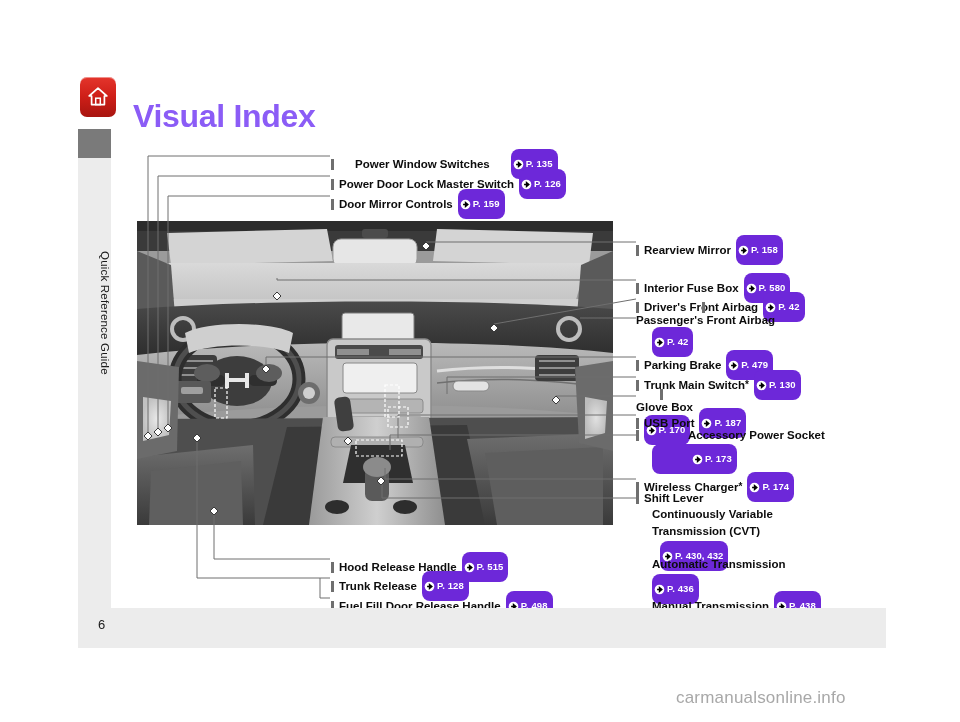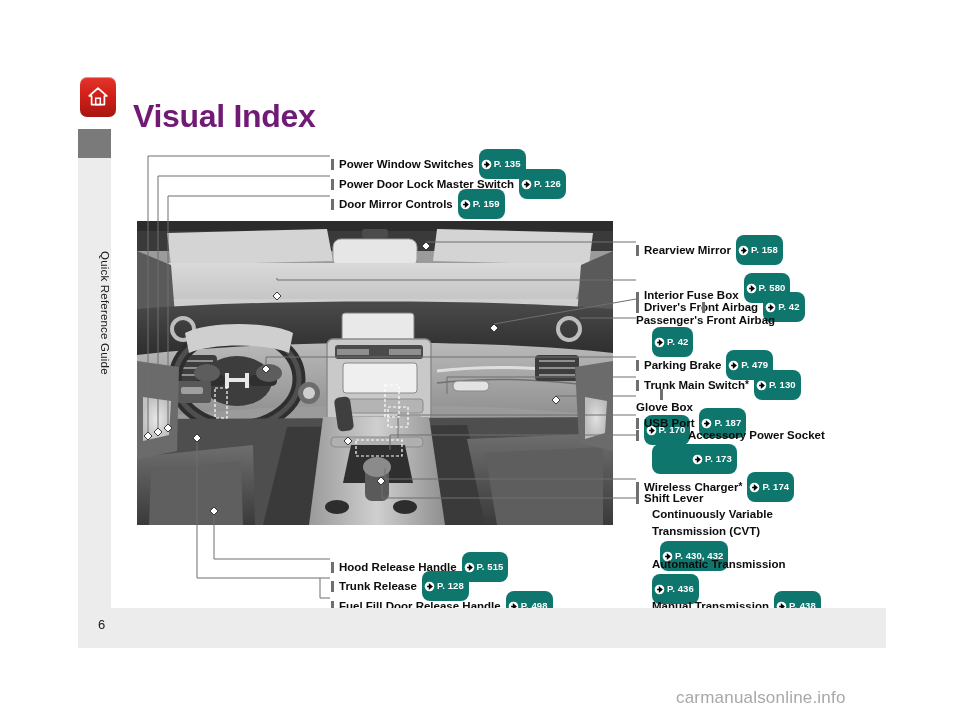--- a/index.html
+++ b/index.html
@@ -72,21 +72,21 @@
   }
   #home-btn svg { display:block; }
 
   
   #page-title {
     position: absolute;
     left: 133px;
     top: 98px;
     font-size: 32px;
     font-weight: bold;
-    color: #701a75;
+    color: #8b5cf6;
     letter-spacing: -0.3px;
     font-family: "Liberation Sans", sans-serif;
   }
 
   
   #car-photo {
     position: absolute;
     left: 137px;
     top: 221px;
     width: 476px;
@@ -137,21 +137,21 @@
   .star {
     font-size: 10px;
     vertical-align: super;
     line-height: 1;
   }
 
   
   .pref {
     display: inline-flex;
     align-items: center;
-    background: #0f766e;
+    background: #6d28d9;
     color: #ffffff;
     border-radius: 8px;
     height: 30px;
     padding: 0 5px 0 2px;
     margin-left: 5px;
     font-size: 9.5px;
     font-weight: bold;
     letter-spacing: 0.1px;
     flex: 0 0 auto;
   }
@@ -390,21 +390,21 @@
     </g>
 
     <g fill="none" stroke="#ffffff" stroke-width="1.2" stroke-dasharray="3 2">
       <rect x="215" y="388" width="12" height="30"></rect>
       <rect x="385" y="385" width="14" height="32"></rect>
       <rect x="388" y="407" width="20" height="20"></rect>
       <rect x="356" y="440" width="46" height="16"></rect>
     </g>
   </svg>
 
-  <div class="callout" style="left:331px; top:149px;">
+  <div class="callout" style="left:331px; top:149px;gap:16px;">
     <span class="tick"></span>
     <span>Power Window Switches</span>
     <span class="pref">
       <svg class="arrow" viewBox="0 0 16 16">
         <circle cx="8" cy="8" r="7" fill="#ffffff"></circle>
         <path d="M4.5 8 L10 8 M8 5.2 L11.4 8 L8 10.8 Z" stroke="#000000" stroke-width="2" fill="#000000"></path>
       </svg>
       <span class="ptxt">P. 135</span>
     </span>
   </div>
@@ -438,21 +438,21 @@
     <span>Rearview Mirror</span>
     <span class="pref">
       <svg class="arrow" viewBox="0 0 16 16">
         <circle cx="8" cy="8" r="7" fill="#ffffff"></circle>
         <path d="M4.5 8 L10 8 M8 5.2 L11.4 8 L8 10.8 Z" stroke="#000000" stroke-width="2" fill="#000000"></path>
       </svg>
       <span class="ptxt">P. 158</span>
     </span>
   </div>
 
-  <div class="callout" style="left:636px; top:273px;align-items:flex-end;">
+  <div class="callout" style="left:636px; top:273px;">
     <span class="tick"></span>
     <span>Interior Fuse Box</span>
     <span class="pref">
       <svg class="arrow" viewBox="0 0 16 16">
         <circle cx="8" cy="8" r="7" fill="#ffffff"></circle>
         <path d="M4.5 8 L10 8 M8 5.2 L11.4 8 L8 10.8 Z" stroke="#000000" stroke-width="2" fill="#000000"></path>
       </svg>
       <span class="ptxt">P. 580</span>
     </span>
   </div>

